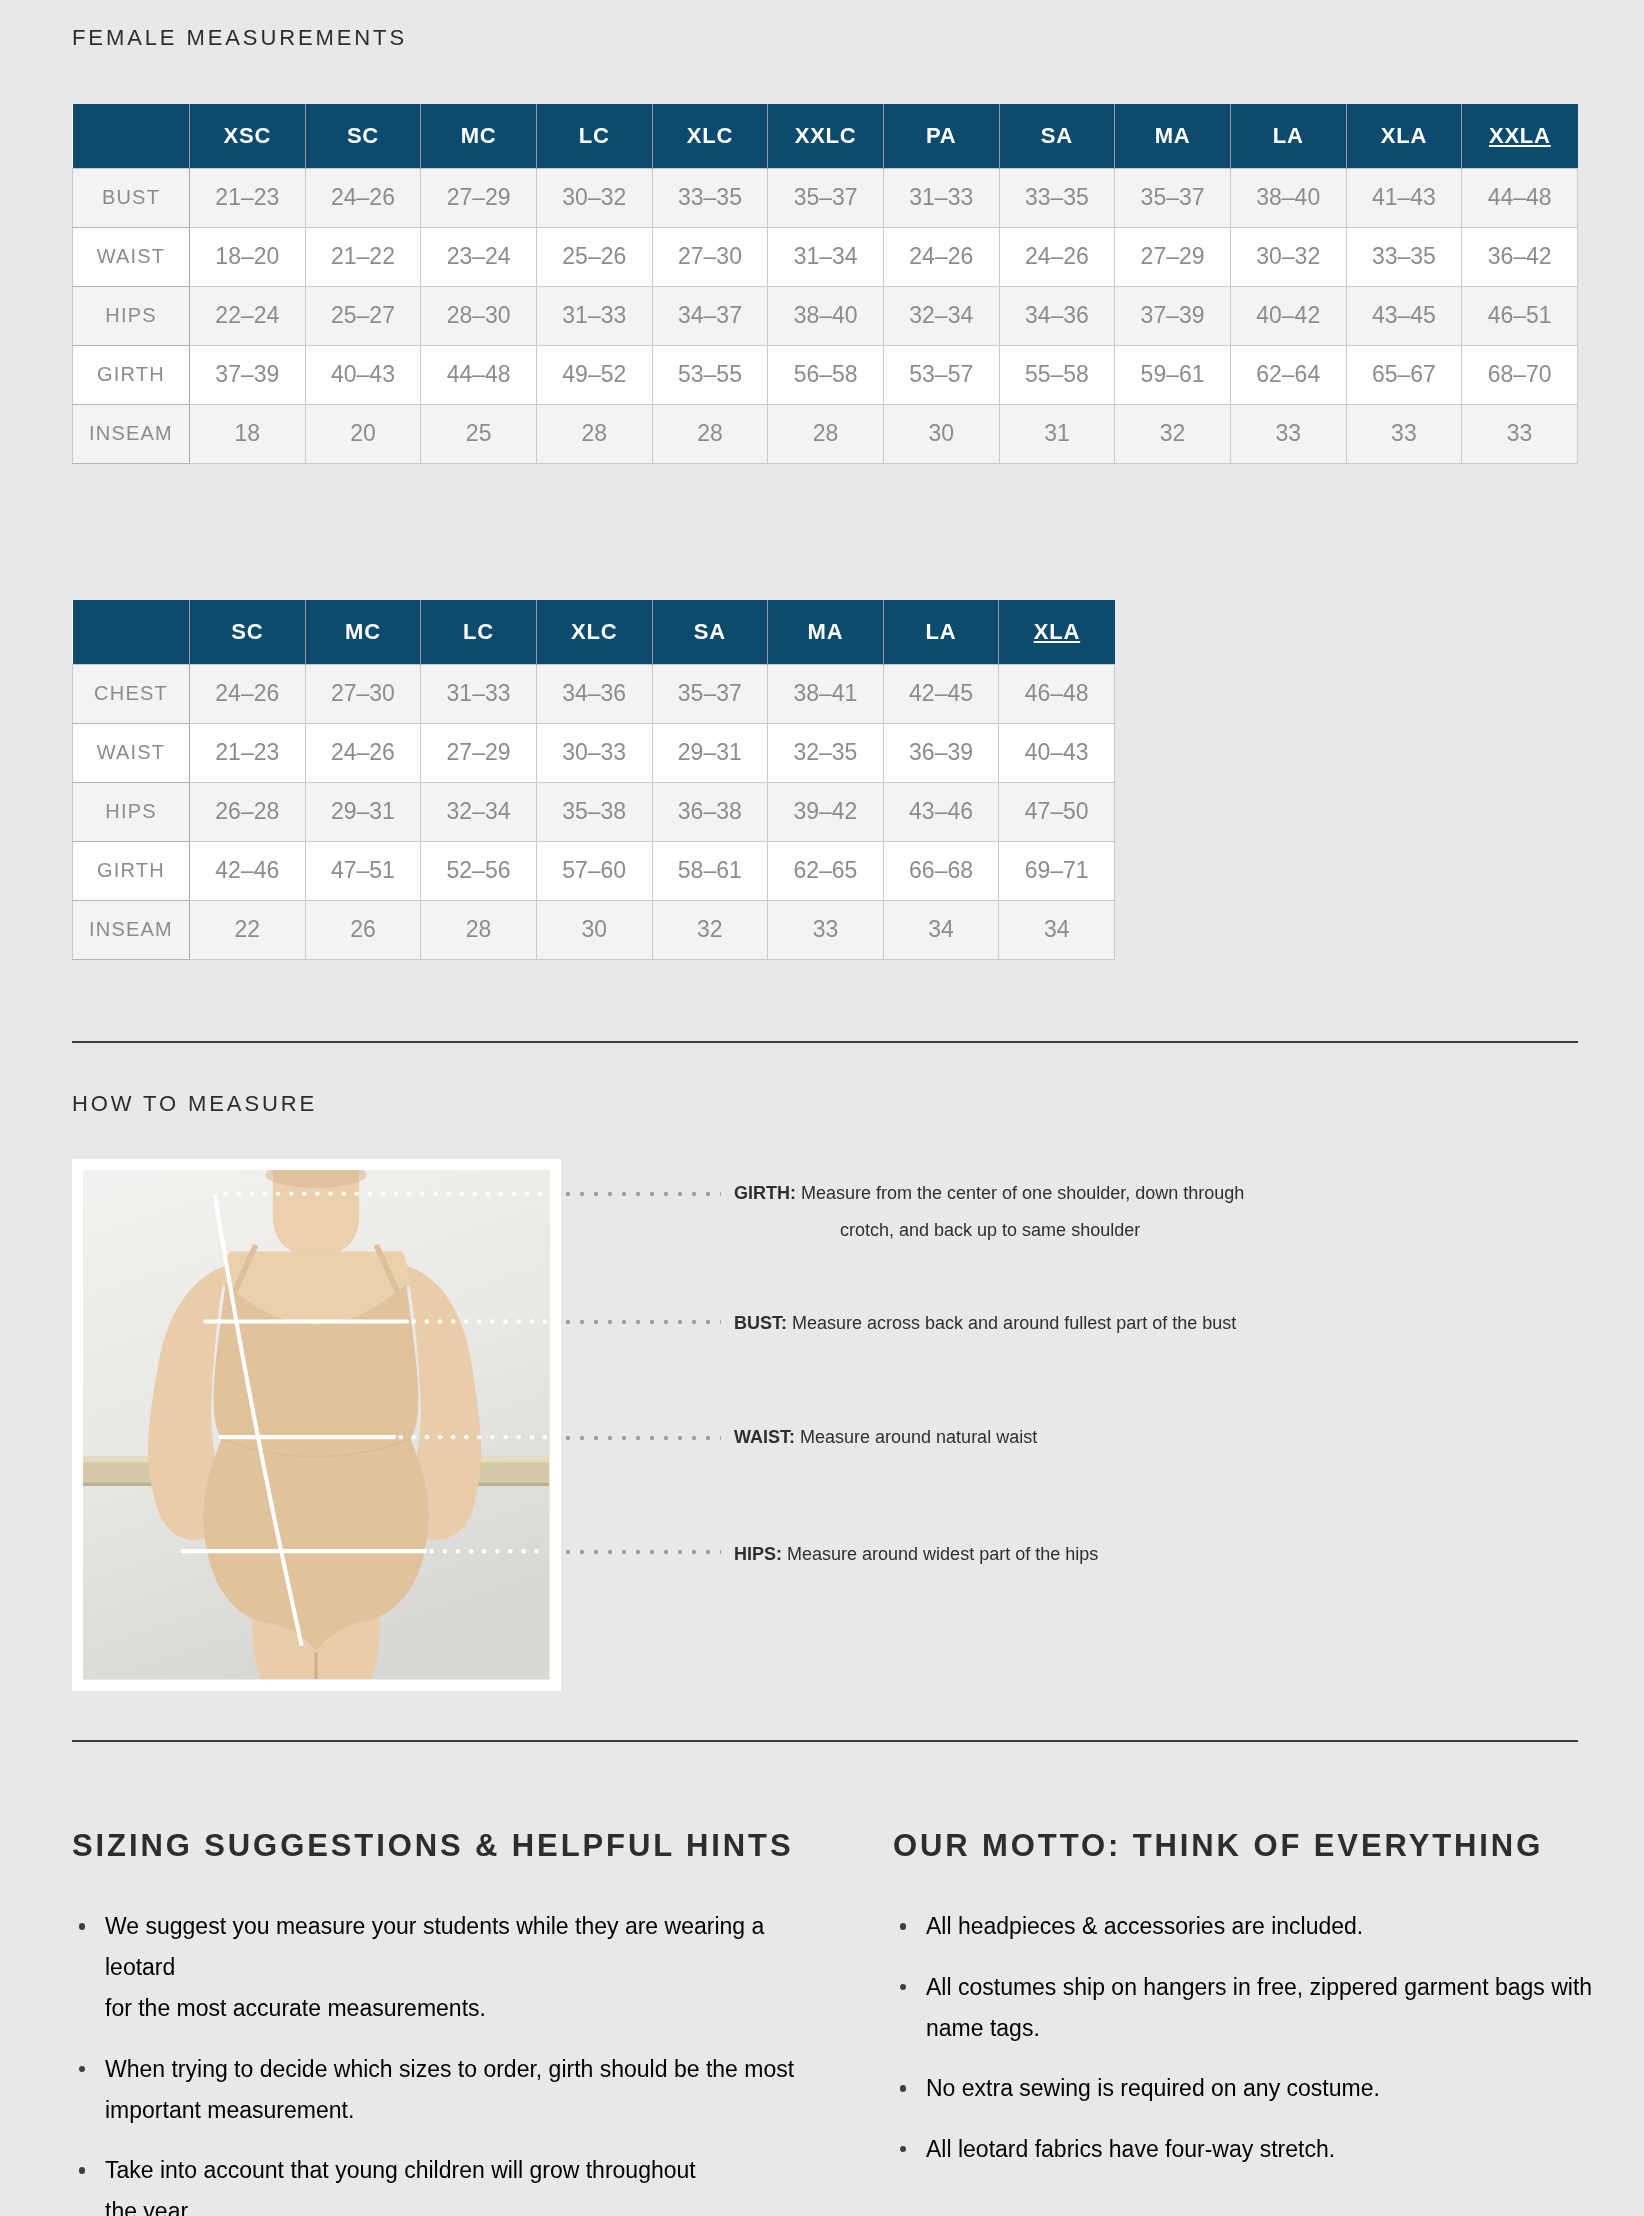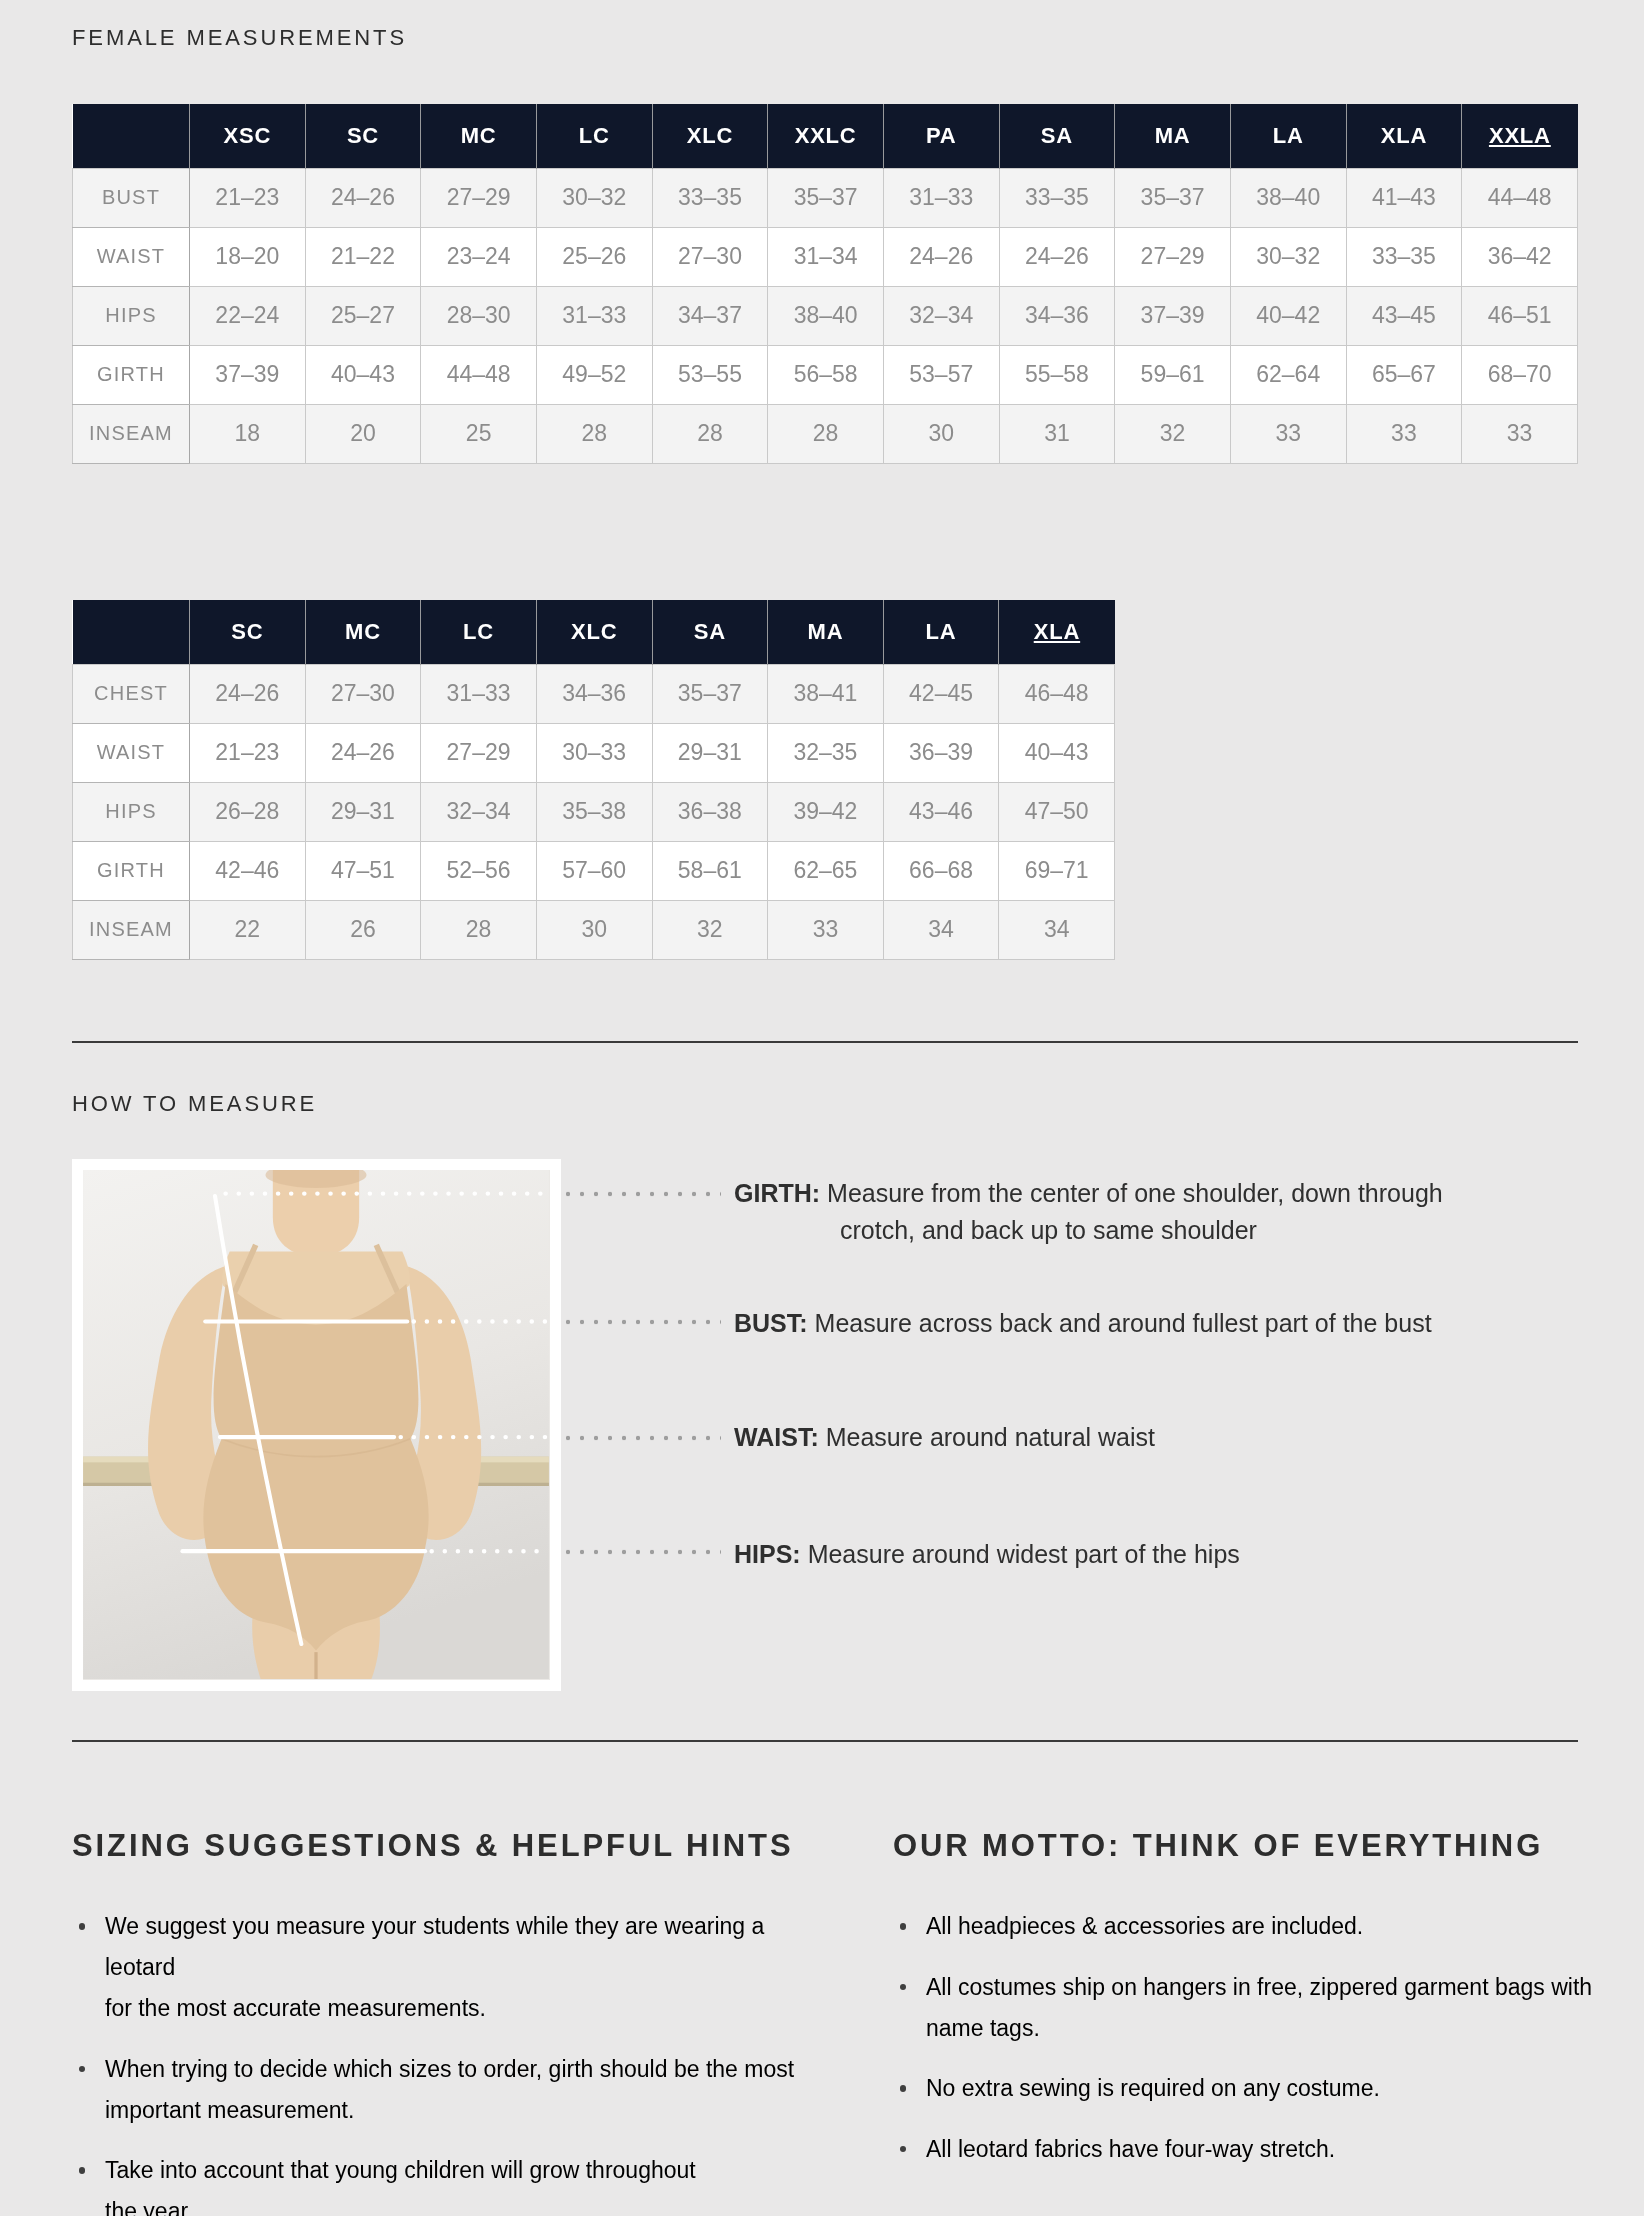--- a/index.html
+++ b/index.html
@@ -16,21 +16,21 @@
   
   table.size-table {
     position:absolute; left:72px; border-collapse:collapse; table-layout:fixed;
     background:#ffffff;
   }
   table.size-table.female { top:104px; width:1506px; }
   table.size-table.male   { top:600px; width:1043px; }
   table.size-table th, table.size-table td { text-align:center; vertical-align:middle; }
   table.size-table col.labelcol { width:117px; }
   table.size-table thead th {
-    height:64px; background:#0f172a; color:#ffffff;
+    height:64px; background:#0c4a6e; color:#ffffff;
     font-size:22px; font-weight:700; letter-spacing:0.8px;
     border-right:1.6px solid #98999b;
   }
   table.size-table thead th:last-child { border-right:none;text-decoration:underline; }
   table.size-table tbody td {
     height:59px; color:#8c8c8c; font-size:23px;
     border:0.8px solid #c9c9c9;
   }
   table.size-table tbody tr:nth-child(odd) td { background:#f3f3f3; }
   table.size-table tbody tr:nth-child(even) td { background:#ffffff; }
@@ -57,21 +57,21 @@
     background-image:radial-gradient(circle, #9e9e9e 2px, rgba(0,0,0,0) 2.4px);
     background-size:14px 5.7px; background-repeat:repeat-x; background-position:left center;
   }
   .leader.girth { top:1191px; }
   .leader.bust  { top:1319px; }
   .leader.waist { top:1435px; }
   .leader.hips  { top:1549px; }
 
   .measure-item {
     position:absolute; left:734px; width:811px;
-    font-size:25px; line-height:37px; color:#2f2f2f;
+    font-size:18px; line-height:37px; color:#2f2f2f;
     padding-left:106px; text-indent:-106px; white-space:normal;
   }
   .measure-item .m-label { font-weight:700; }
   .measure-item .m-text { white-space:pre-line; }
   .measure-item.girth { top:1175px; }
   .measure-item.bust  { top:1305px; }
   .measure-item.waist { top:1419px; }
   .measure-item.hips  { top:1536px; }
 
   

